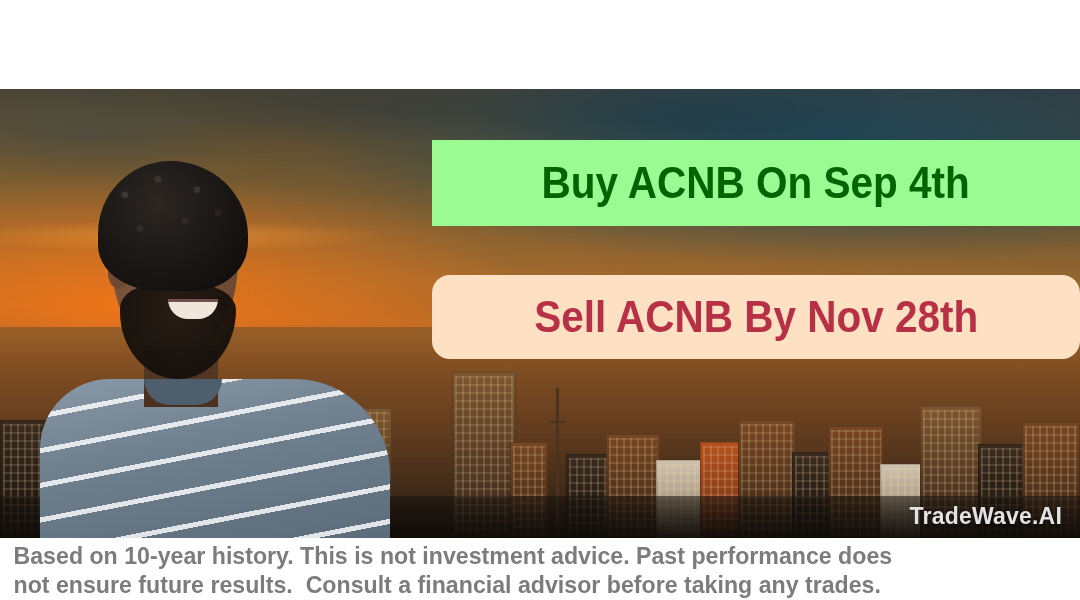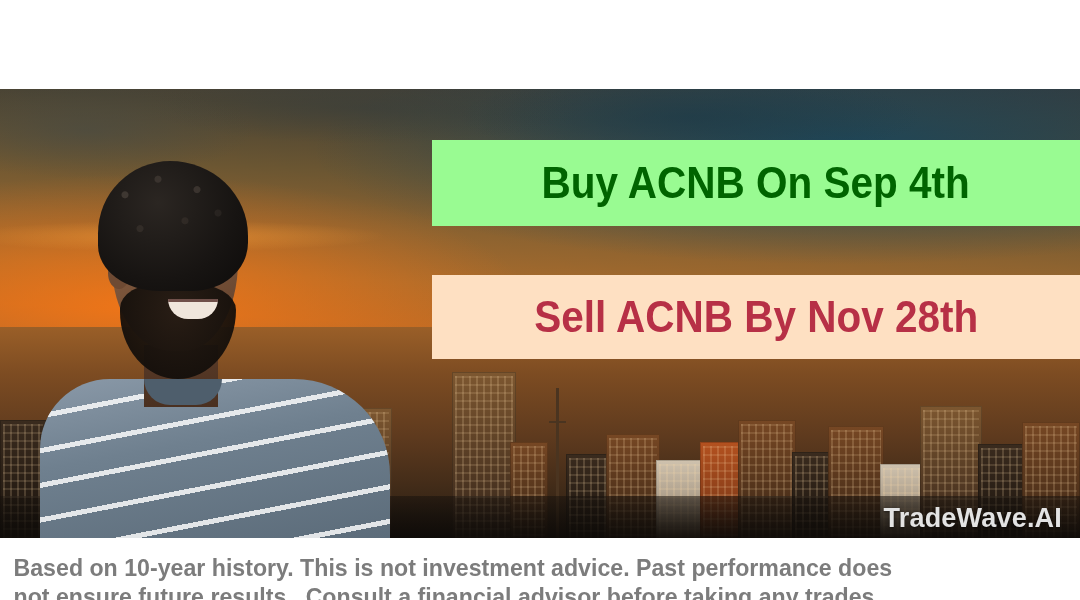--- a/index.html
+++ b/index.html
@@ -253,50 +253,50 @@
   }
   .banner-text {
     font-family: "Liberation Sans Narrow", "Liberation Sans", sans-serif;
     font-weight: bold;
     font-size: 44px;
     line-height: 46px;
     white-space: nowrap;
     transform: scaleX(0.92);
   }
   #banner-buy   { top: 140px; height: 86px; background: #99FB92; }
-  #banner-sell  { top: 275px; height: 84px; background: #FEE0C2; }
+  #banner-sell  { top: 275px; height: 84px; background: #FEE0C2; border-radius: 18px; }
   #banner-gain  { top: 412px; height: 81px; background: #AEDCEE; }
 
   #banner-buy  .banner-text { color: #006400; }
   #banner-sell .banner-text { color: #B73046; }
   #banner-gain .banner-text { color: #1313EE; font-size: 45px; }
 
   
   #watermark {
     position: absolute;
     right: 18px;
     top: 503px;
     color: #E3E3E3;
-    font-size: 27px;
+    font-size: 23px;
     font-weight: bold;
     letter-spacing: 0.2px;
     font-family: "Liberation Sans", sans-serif;
     text-shadow: 0 1px 3px rgba(0,0,0,0.55);
     z-index: 35;
   }
 
   
   #footer {
     position: absolute;
     left: 0; top: 538px;
     width: 1064px;
     height: 62px;
     background: #FFFFFF;
     z-index: 40;
-    padding-top: 15px;
+    padding-top: 3px;
     box-sizing: border-box;
   }
   .footer-line {
     color: #7C7C7C;
     font-family: "Liberation Sans Narrow", "Liberation Sans", sans-serif;
     font-weight: bold;
     font-size: 24px;
     line-height: 29px;
     white-space: pre;
     padding-left: 14px;

